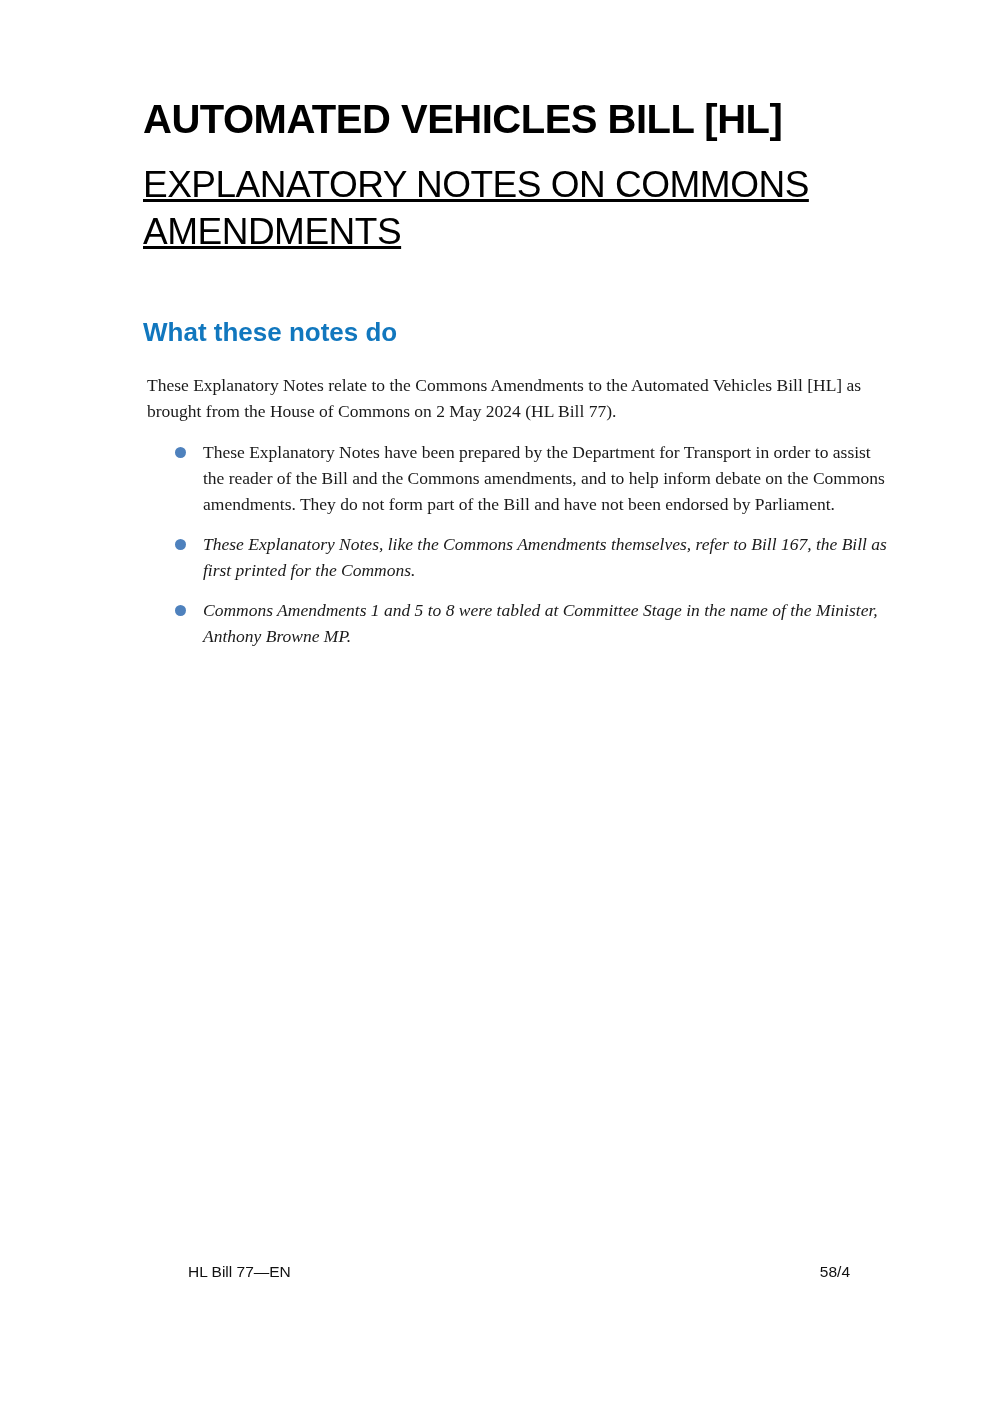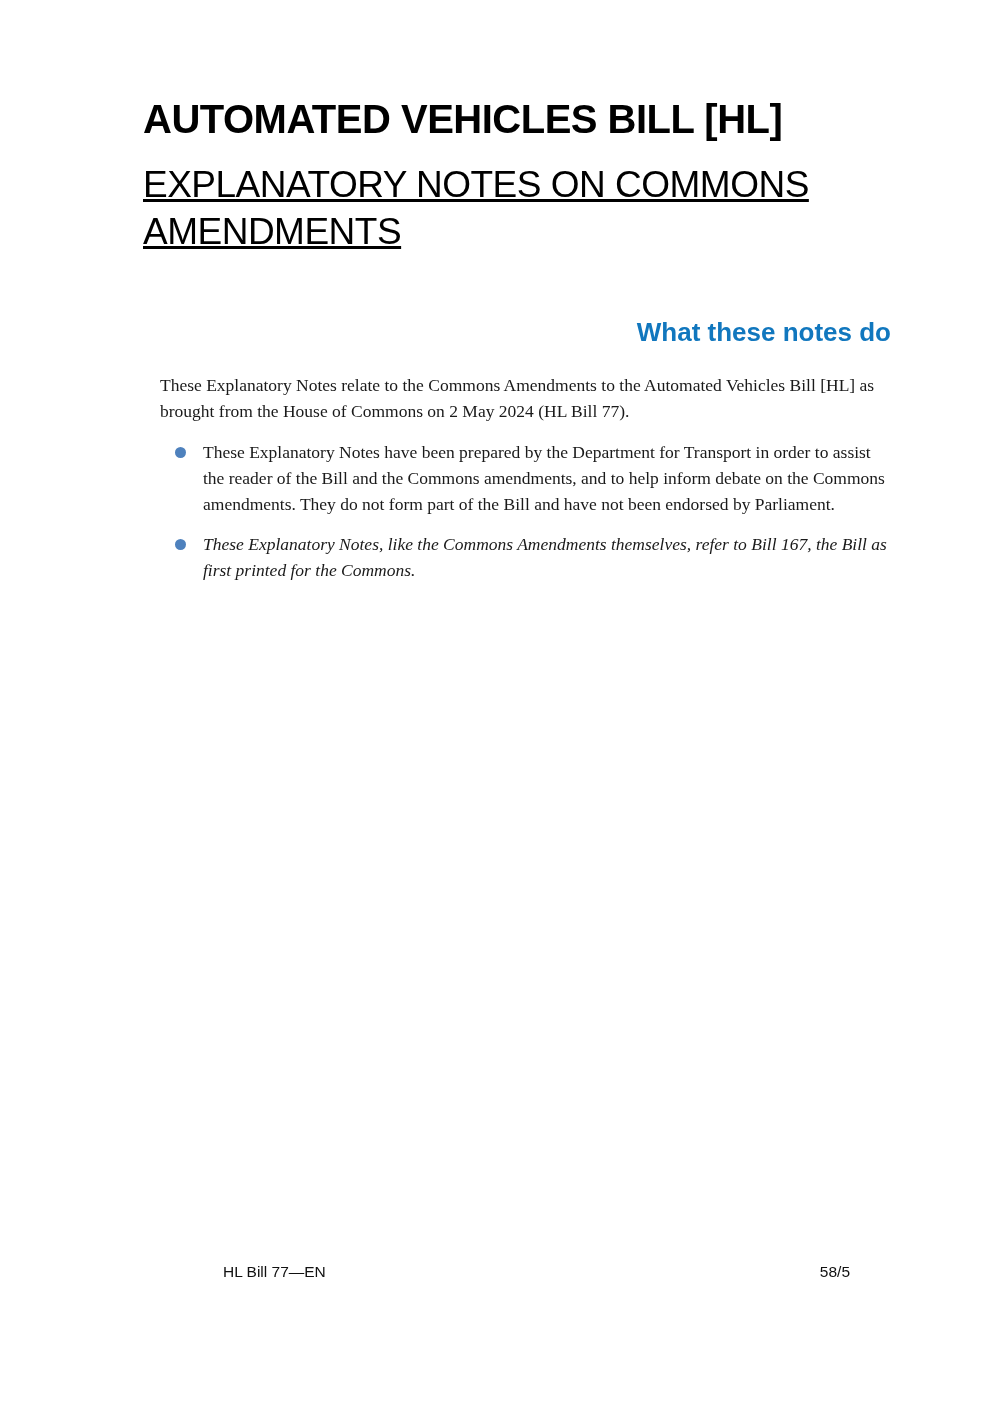--- a/index.html
+++ b/index.html
@@ -39,24 +39,23 @@
     letter-spacing: -0.5px;
     color: #000000;
     text-decoration: underline;
   }
   .section-heading {
     margin: 61px 0 8px 0;
     font-size: 26px;
     line-height: 32px;
     font-weight: 700;
     color: #1177BE;
-    text-align: right;
   }
   .intro {
-    margin: 24px 0 0 17px;
+    margin: 24px 0 0 4px;
     font-family: "Liberation Serif", serif;
     font-size: 17.5px;
     line-height: 26px;
     color: #1a1a1a;
   }
   .bullet-list {
     margin: 15px 0 8px 0;
     padding: 0;
     list-style: none;
   }
@@ -85,21 +84,20 @@
     position: absolute;
     top: 1262px;
     left: 188px;
     right: 141px;
     display: flex;
     justify-content: space-between;
     align-items: baseline;
     font-size: 15.5px;
     line-height: 19px;
     color: #111111;
-    margin-left: 35px;
   }
 </style>
 </head>
 <body>
 
 <div class="page">
   <div class="content">
 
     <h1 class="doc-title">AUTOMATED VEHICLES BILL [HL]</h1>
 
@@ -111,21 +109,25 @@
 
     <ul class="bullet-list">
       <li>
         <span class="bullet-dot"></span>
         <span>These Explanatory Notes have been prepared by the Department for Transport in order to assist the reader of the Bill and the Commons amendments, and to help inform debate on the Commons amendments. They do not form part of the Bill and have not been endorsed by Parliament.</span>
       </li>
       <li>
         <span class="bullet-dot"></span>
         <span>These Explanatory Notes, like the Commons Amendments themselves, refer to Bill 167, the Bill as first printed for the Commons.</span>
       </li>
+      <li>
+        <span class="bullet-dot"></span>
+        <span>Commons Amendments 1 and 5 to 8 were tabled at Committee Stage in the name of the Minister, Anthony Browne MP.</span>
+      </li>
     </ul>
 
   </div>
 
   <div class="footer">
     <span>HL Bill 77—EN</span>
-    <span>58/5</span>
+    <span>58/4</span>
   </div>
 </div>
 
 </body></html>

